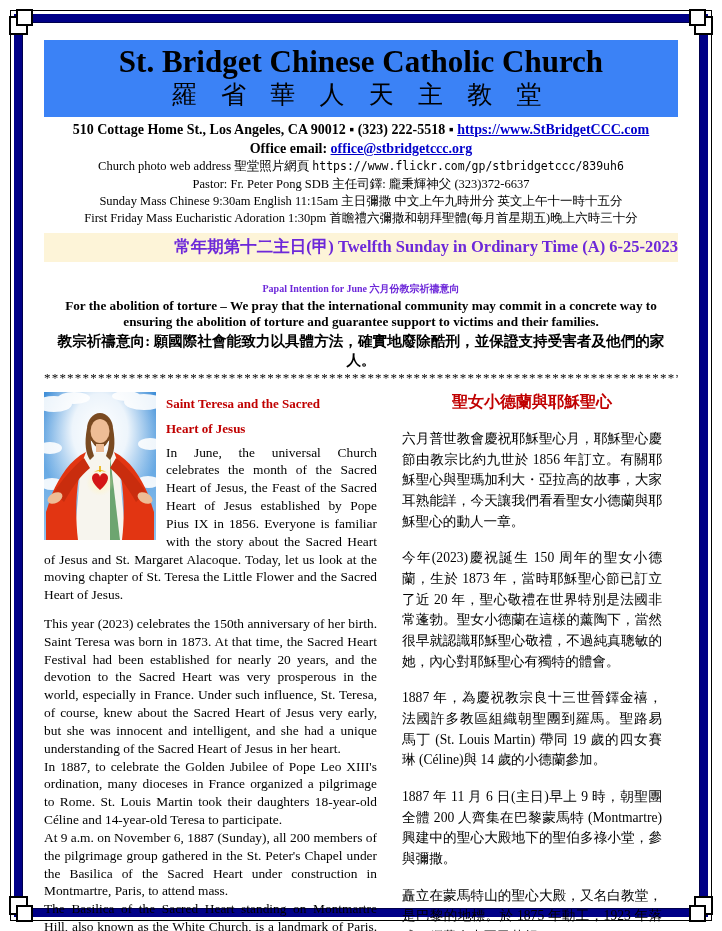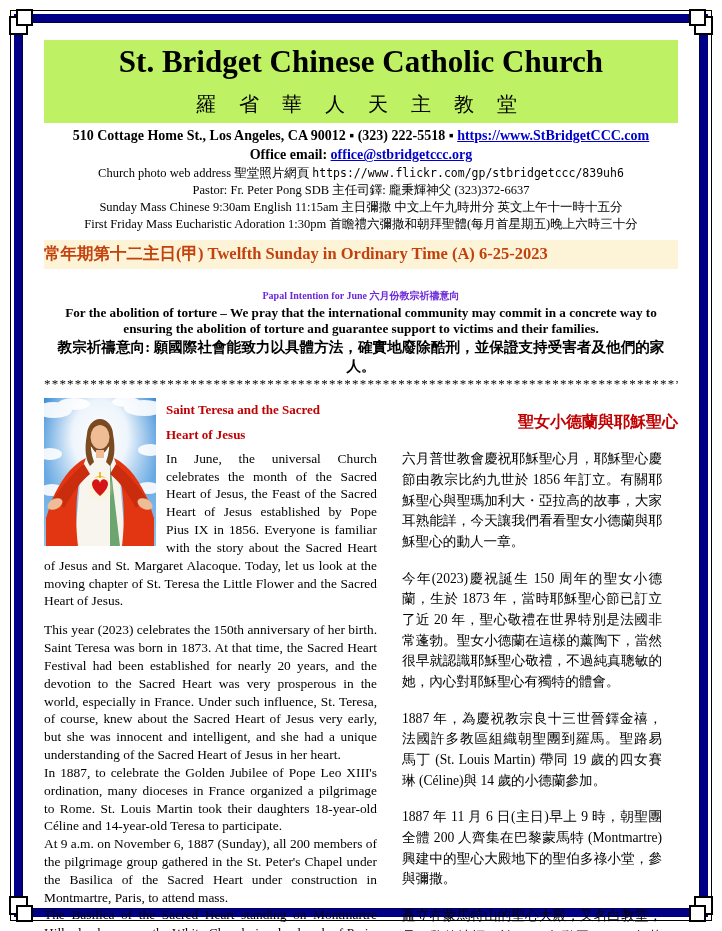--- a/index.html
+++ b/index.html
@@ -24,50 +24,50 @@
   .tr-a { right:9px;  top:16px; width:15px; height:15px; }
   .tr-b { right:16px; top:9px;  width:13px; height:13px; }
   .bl-a { left:9px;  bottom:16px; width:15px; height:15px; }
   .bl-b { left:16px; bottom:9px;  width:13px; height:13px; }
   .br-a { right:9px;  bottom:16px; width:15px; height:15px; }
   .br-b { right:16px; bottom:9px;  width:13px; height:13px; }
 
   
   .content { position:absolute; left:44px; top:40px; width:634px; }
 
-  .header-box { background:#bef264; text-align:center; padding:5px 0 7px; }
+  .header-box { background:#3b82f6; text-align:center; padding:5px 0 7px; }
   .title-en { font-size:31px; font-weight:bold; line-height:1.1; }
-  .title-zh { font-size:20px; letter-spacing:9px; line-height:1.15; margin-top:14px;font-family:Liberation Serif, serif; }
+  .title-zh { font-size:25px; letter-spacing:9px; line-height:1.15; margin-top:2px;font-family:Liberation Serif, serif; }
 
   .contact { text-align:center; margin-top:3px; line-height:1.38; }
   .c-line1, .c-line2 { font-size:14px; font-weight:bold; }
   a.link { color:#0000CC; text-decoration:underline; cursor:pointer; }
   .c-small { font-size:12.5px; }
   .mono { font-family:"DejaVu Sans Mono", monospace; font-size:11.5px; }
 
   .banner {
-    background:#FDF4D8; color:#c2410c; font-weight:bold; font-size:16.5px;
-    text-align:left; margin-top:6px; padding:3px 0 4px;
+    background:#FDF4D8; color:#6d28d9; font-weight:bold; font-size:16.5px;
+    text-align:right; margin-top:6px; padding:3px 0 4px;
   }
   .papal  { color:#6d28d9; font-weight:bold; font-size:10px; text-align:center; margin-top:20px; }
   .int-en { font-weight:bold; font-size:13.2px; text-align:center; line-height:1.2; margin-top:2px; }
   .int-zh { font-weight:bold; font-size:14.6px; text-align:center; margin-top:2px; }
   .stars  { font-size:13px; letter-spacing:1.2px; white-space:nowrap; overflow:hidden; margin-top:0; }
 
   .cols { display:flex; gap:9px; margin-top:4px; }
   .col-left  { width:333px; }
   .col-right { width:292px; }
 
   .jesus { float:left; width:112px; height:148px; margin:2px 10px 2px 0; }
 
   .l-head { color:#C00000; font-weight:bold; font-size:13px; line-height:1.9; margin:2px 0 2px; }
   .col-left p { font-size:13.4px; text-align:justify; line-height:1.33; margin:0; }
   .col-left p.p-gap { margin-bottom:11px; }
 
-  .r-head { color:#C00000; font-weight:bold; font-size:16px; text-align:right; margin:16px 0 5px; }
+  .r-head { color:#C00000; font-weight:bold; font-size:16px; text-align:center; margin:2px 0 5px; }
   .col-right p { font-size:13.6px; text-align:justify; line-height:1.52; margin:16px; }
 </style>
 </head>
 <body>
 
 <div class="frame"></div>
 <div class="corner-sq tl-a"></div>
 <div class="corner-sq tl-b"></div>
 <div class="corner-sq tr-a"></div>
 <div class="corner-sq tr-b"></div>

